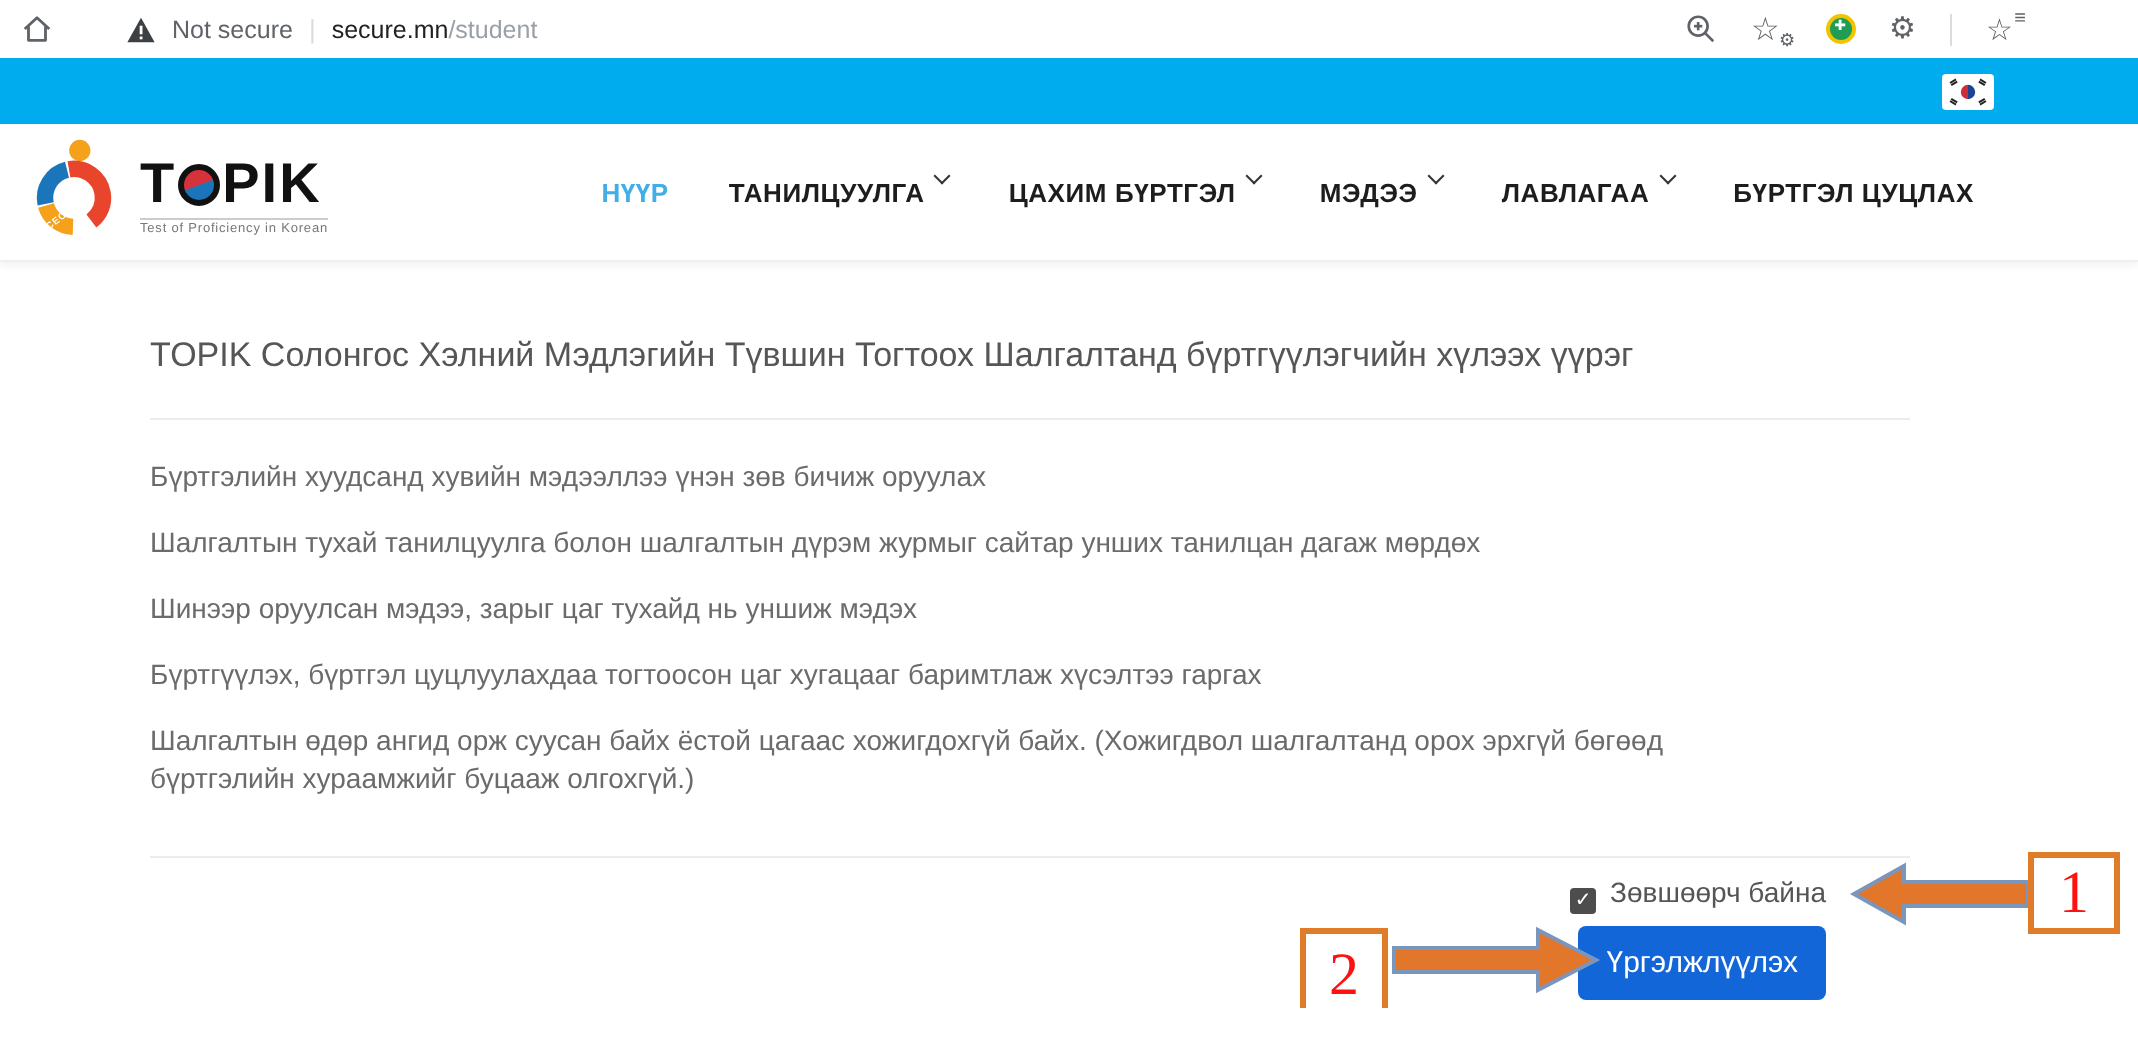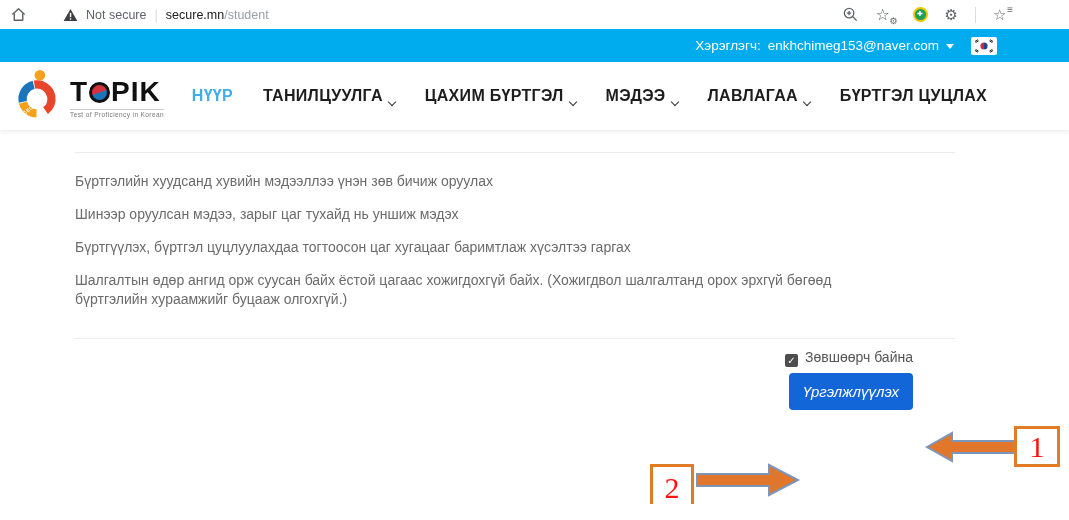--- a/index.html
+++ b/index.html
@@ -39,41 +39,41 @@
   
   .nav-row { position:absolute; top:62px; left:0; right:0; height:69px; background:#fff;
              border-bottom:1px solid #f0f0f0; box-shadow:0 2px 4px rgba(0,0,0,.05); }
   .logo { position:absolute; left:8px; top:5px; display:flex; align-items:center; cursor:pointer; }
   .wordmark { margin-left:4px; }
   .word-line { display:flex; align-items:center; font-weight:700; font-size:28px; color:#111; letter-spacing:1px; }
   .taegeuk { width:21px; height:21px; border:3.5px solid #111; border-radius:50%;
              background:linear-gradient(160deg,#d6323c 48%,#1b75bb 52%); margin:0 1px; }
   .tagline { font-size:6.5px; color:#777; letter-spacing:.4px; margin-top:1px; border-top:1px solid #ccc; padding-top:1px; }
   nav.menu { position:absolute; right:82px; top:0; height:100%; display:flex; align-items:center; gap:30px; }
-  nav.menu a { text-decoration:none; font-size:16px; font-weight:700; color:#1d1d1d;
-               letter-spacing:.3px; display:flex; align-items:flex-end; gap:6px; cursor:pointer; }
+  nav.menu a { text-decoration:none; font-size:13px; font-weight:700; color:#1d1d1d;
+               letter-spacing:.3px; display:flex; align-items:flex-start; gap:6px; cursor:pointer; }
   nav.menu a.active { color:var(--nav-active,#41AEE8); }
   .chev { width:6px; height:6px; border-right:1.8px solid #333; border-bottom:1.8px solid #333;
           transform:rotate(45deg); margin-top:-4px; }
 
   
   .content { position:absolute; top:131px; left:0; right:0; }
   .page-title { margin:37px 114px 0 75px; font-size:17px; font-weight:400; color:#565656; }
   hr.rule { border:none; border-top:1px solid #ececec; margin:21px 114px 0 75px; }
   .paras { margin:19px 0 12px 75px; width:812px; }
   .paras p { font-size:14px; color:#6b6b6b; line-height:19px; margin-bottom:14px; }
   hr.rule2 { border:none; border-top:1px solid #ececec; margin:29px 114px 0 75px; }
   .consent { text-align:right; margin:9px 156px 0 0; }
   .checkbox { display:inline-block; width:13px; height:13px; background:#4d4d4d; border-radius:2px;
               color:#fff; font-size:10px; line-height:13px; text-align:center; vertical-align:-2px;
               margin-right:7px; cursor:pointer; }
   .checkbox-label { font-size:14px; color:#555; cursor:pointer; }
   .btn-continue { display:inline-block; margin-top:6px; background:var(--button-blue,#1266D8); color:#fff;
                   font-size:15px; padding:10px 14px; border-radius:4px; border:none; cursor:pointer;
-                  font-family:inherit;font-style:italic; }
+                  font-family:inherit; }
 
   
   .ann-box { position:absolute; background:#fff; border:3px solid var(--box-border,#E07B28);
              display:flex; align-items:center; justify-content:center;
              font-family:"Liberation Serif","DejaVu Serif",serif; font-size:30px;
              color:var(--annotation-red,#FF0000); z-index:20; }
   .ann-box.one { left:1014px; top:426px; width:46px; height:41px; }
   .ann-box.two { left:650px; top:464px; width:44px; height:47px; }
   .ann-arrow { position:absolute; z-index:19; }
   .ann-arrow.one { left:924px; top:430px; }
@@ -118,25 +118,20 @@
       <span class="cog-glyph">⚙</span>
       <span class="v-div"></span>
       <span class="collections">
         <span class="star">☆</span>
           <span class="lines">≡</span>
       </span>
     </div>
   </div>
 
   <div class="site-header">
-    <div class="user-menu">
-      <span>Хэрэглэгч:</span>
-      <span>enkhchimeg153@naver.com</span>
-      <span class="caret-down"></span>
-    </div>
     <div class="flag">
       <svg width="22" height="14" viewBox="0 0 22 14">
         <rect width="22" height="14" fill="#fff"></rect>
         <path d="M11 3.4 a3.6 3.6 0 0 1 0 7.2 z" fill="#1b458f"></path>
         <path d="M11 10.6 a3.6 3.6 0 0 1 0 -7.2 z" fill="#cd2e3a"></path>
         <g stroke="#222" stroke-width="1">
           <path d="M2 2.5 l3 -1.8 M2.6 3.6 l3 -1.8"></path>
           <path d="M17 0.7 l3 1.8 M16.4 1.8 l3 1.8"></path>
           <path d="M2 11.5 l3 1.8 M2.6 10.4 l3 1.8"></path>
           <path d="M17 13.3 l3 -1.8 M16.4 12.2 l3 -1.8"></path>
@@ -183,23 +178,25 @@
         <span>ЛАВЛАГАА</span>
         <span class="chev"></span>
       </a>
       <a>
         <span>БҮРТГЭЛ ЦУЦЛАХ</span>
       </a>
     </nav>
   </div>
 
   <div class="content">
+    <h1 class="page-title">TOPIK Солонгос Хэлний Мэдлэгийн Түвшин Тогтоох Шалгалтанд бүртгүүлэгчийн хүлээх үүрэг</h1>
     <hr class="rule">
     <div class="paras">
       <p>Бүртгэлийн хуудсанд хувийн мэдээллээ үнэн зөв бичиж оруулах</p>
+      <p>Шалгалтын тухай танилцуулга болон шалгалтын дүрэм журмыг сайтар унших танилцан дагаж мөрдөх</p>
       <p>Шинээр оруулсан мэдээ, зарыг цаг тухайд нь уншиж мэдэх</p>
       <p>Бүртгүүлэх, бүртгэл цуцлуулахдаа тогтоосон цаг хугацааг баримтлаж хүсэлтээ гаргах</p>
       <p>Шалгалтын өдөр ангид орж суусан байх ёстой цагаас хожигдохгүй байх. (Хожигдвол шалгалтанд орох эрхгүй бөгөөд бүртгэлийн хураамжийг буцааж олгохгүй.)</p>
     </div>
     <hr class="rule2">
     <div class="consent">
       <div>
         <span class="checkbox">✓</span><span class="checkbox-label">Зөвшөөрч байна</span>
       </div>
       <button class="btn-continue">Үргэлжлүүлэх</button>

